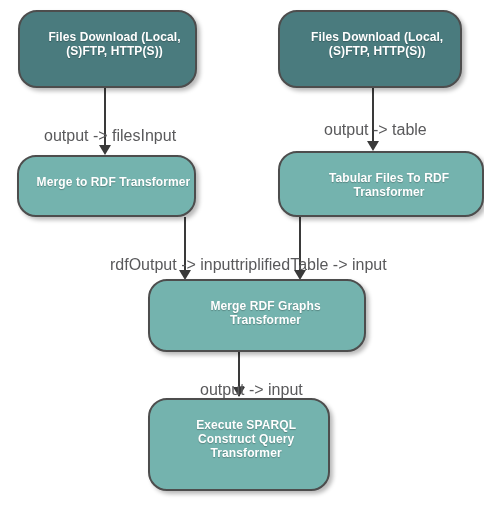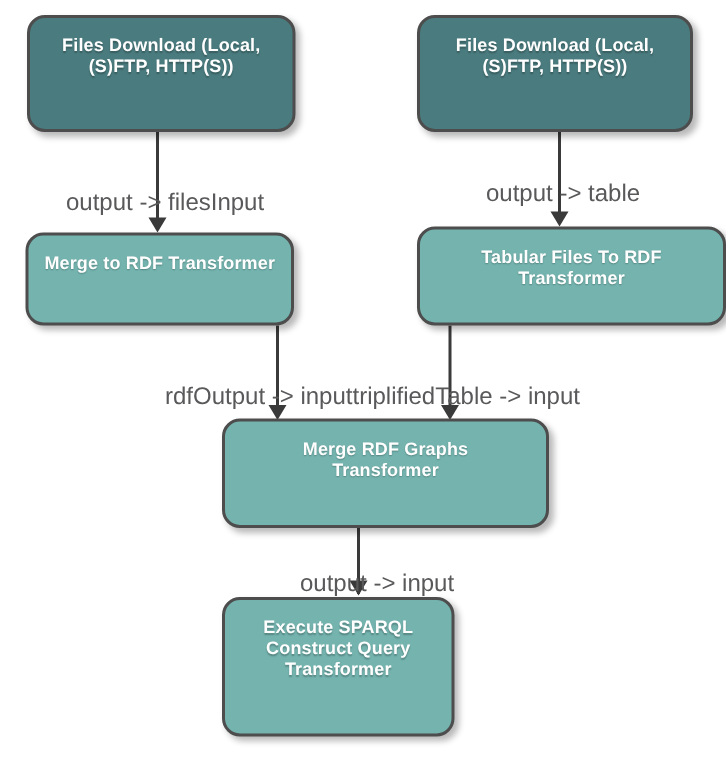--- a/index.html
+++ b/index.html
@@ -14,32 +14,32 @@
     background: #ffffff;
     overflow: hidden;
     font-family: "Liberation Sans", sans-serif;
   }
 
   
   .node {
     position: absolute;
     box-sizing: border-box;
     border: 2px solid #4d4d4d;
-    border-radius: 12px;
+    border-radius: 19px;
     box-shadow: 3px 3px 4px rgba(0,0,0,0.28);
     display: flex;
     align-items: flex-start;
-    justify-content: center;
+    justify-content: flex-end;
     color: #ffffff;
     font-weight: bold;
     font-size: 12px;
     line-height: 14px;
     text-align: center;
     letter-spacing: 0.1px;
-    padding-top: 11px;
+    padding-top: 18px;
     text-shadow: 0 1px 1px rgba(0,0,0,0.25);
     user-select: none;
   }
   .node .label {
     display: block;
     width: 92%;
     white-space: pre-line;
   }
   .node.dark  { background: #4a7b7e; }
   .node.light { background: #74b3ae; }
@@ -109,19 +109,19 @@
   <div class="node light" style="left:278px; top:151px; width:206px; height:66px;">
     <span class="label">Tabular Files To RDF
 Transformer</span>
   </div>
 
   <div class="node light" style="left:148px; top:279px; width:218px; height:73px;">
     <span class="label">Merge RDF Graphs
 Transformer</span>
   </div>
 
-  <div class="node light" style="left:148px; top:398px; width:155px; height:93px;">
+  <div class="node light" style="left:148px; top:398px; width:182px; height:93px;">
     <span class="label">Execute SPARQL
 Construct Query
 Transformer</span>
   </div>
 
 </div>
 
 </body></html>

